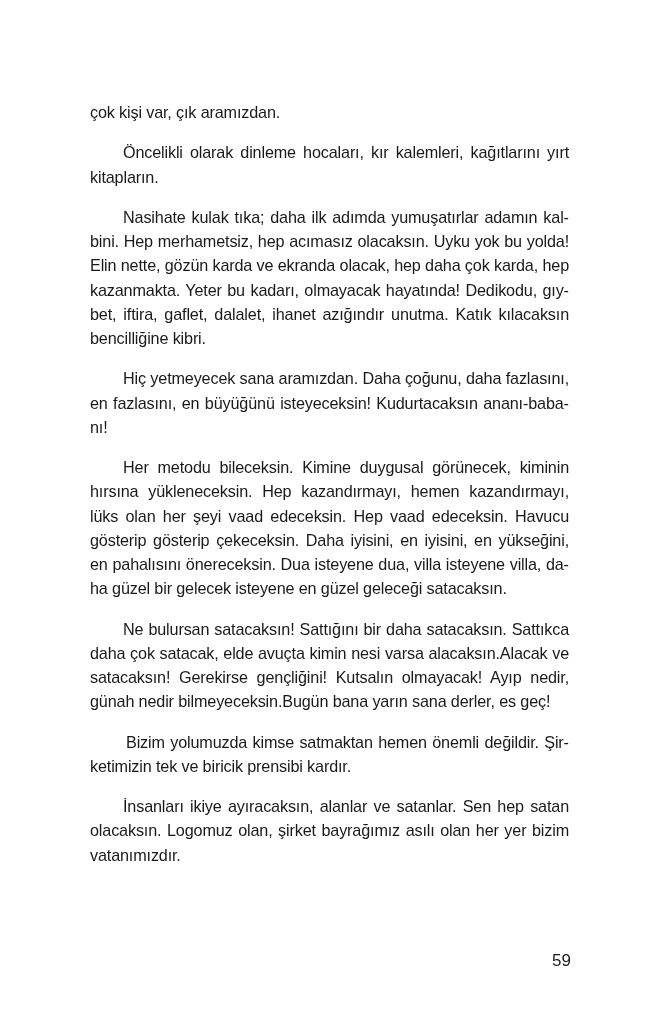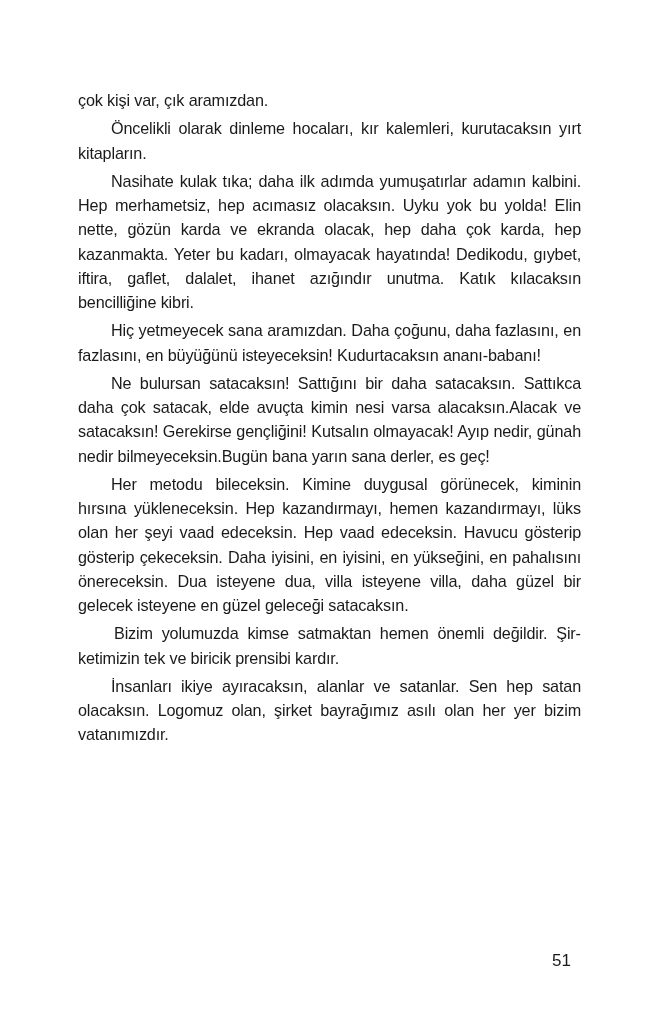--- a/index.html
+++ b/index.html
@@ -10,40 +10,40 @@
     top: 84px;
     width: 511px;
     font-family: "Liberation Sans", sans-serif;
     font-size: 16.2px;
     line-height: 24.25px;
     color: #1a1a1a;
     text-align: justify;
     hyphens: manual;
     letter-spacing: -0.15px;
   }
-  .page p { margin: 4px; text-indent: 33px; }
+  .page p { margin: 16px; text-indent: 33px; }
   .page p.noindent { text-indent: 0; }
   .page p.italic { font-style: italic; }
   .page p.extra { text-indent: 36px; }
   .pagenum {
     position: absolute;
     left: 552px;
     top: 951px;
     font-family: "Liberation Sans", sans-serif;
     font-size: 17px;
     color: #1a1a1a;
   }
 </style>
 </head>
 <body>
 
 <div class="page">
   <p class="noindent">çok kişi var, çık aramızdan.</p>
-  <p>Öncelikli olarak dinleme hocaları, kır kalemleri, kurutacaksın yırt kitapların.</p>
+  <p>Öncelikli olarak dinleme hocaları, kır kalemleri, kağıtlarını yırt kitapların.</p>
   <p>Nasihate kulak tıka; daha ilk adımda yumuşatırlar adamın kal­bini. Hep merhametsiz, hep acımasız olacaksın. Uyku yok bu yolda! Elin nette, gözün karda ve ekranda olacak, hep daha çok karda, hep kazanmakta. Yeter bu kadarı, olmayacak hayatında! Dedikodu, gıy­bet, iftira, gaflet, dalalet, ihanet azığındır unutma. Katık kılacaksın bencilliğine kibri.</p>
   <p>Hiç yetmeyecek sana aramızdan. Daha çoğunu, daha fazlasını, en fazlasını, en büyüğünü isteyeceksin! Kudurtacaksın ananı-baba­nı!</p>
+  <p>Her metodu bileceksin. Kimine duygusal görünecek, kiminin hırsına yükleneceksin. Hep kazandırmayı, hemen kazandırmayı, lüks olan her şeyi vaad edeceksin. Hep vaad edeceksin. Havucu gösterip gösterip çekeceksin. Daha iyisini, en iyisini, en yükseğini, en pahalısını önereceksin. Dua isteyene dua, villa isteyene villa, da­ha güzel bir gelecek isteyene en güzel geleceği satacaksın.</p>
   <p>Ne bulursan satacaksın! Sattığını bir daha satacaksın. Sattık­ca daha çok satacak, elde avuçta kimin nesi varsa alacaksın.Alacak ve satacaksın! Gerekirse gençliğini! Kutsalın olmayacak! Ayıp nedir, günah nedir bilmeyeceksin.Bugün bana yarın sana derler, es geç!</p>
-  <p>Her metodu bileceksin. Kimine duygusal görünecek, kiminin hırsına yükleneceksin. Hep kazandırmayı, hemen kazandırmayı, lüks olan her şeyi vaad edeceksin. Hep vaad edeceksin. Havucu gösterip gösterip çekeceksin. Daha iyisini, en iyisini, en yükseğini, en pahalısını önereceksin. Dua isteyene dua, villa isteyene villa, da­ha güzel bir gelecek isteyene en güzel geleceği satacaksın.</p>
   <p class="extra">Bizim yolumuzda kimse satmaktan hemen önemli değildir. Şir­ketimizin tek ve biricik prensibi kardır.</p>
   <p>İnsanları ikiye ayıracaksın, alanlar ve satanlar. Sen hep satan olacaksın. Logomuz olan, şirket bayrağımız asılı olan her yer bizim vatanımızdır.</p>
 </div>
 
-<div class="pagenum">51</div>
+<div class="pagenum">59</div>
 
 </body></html>

